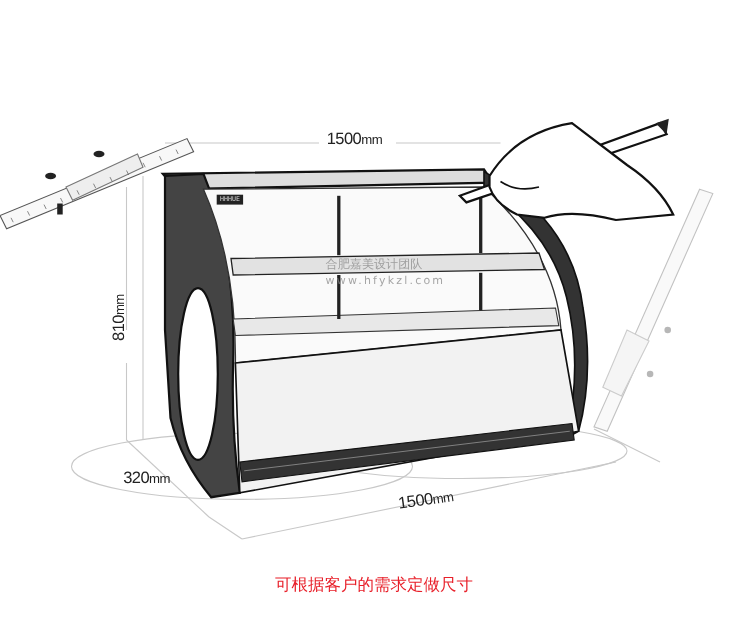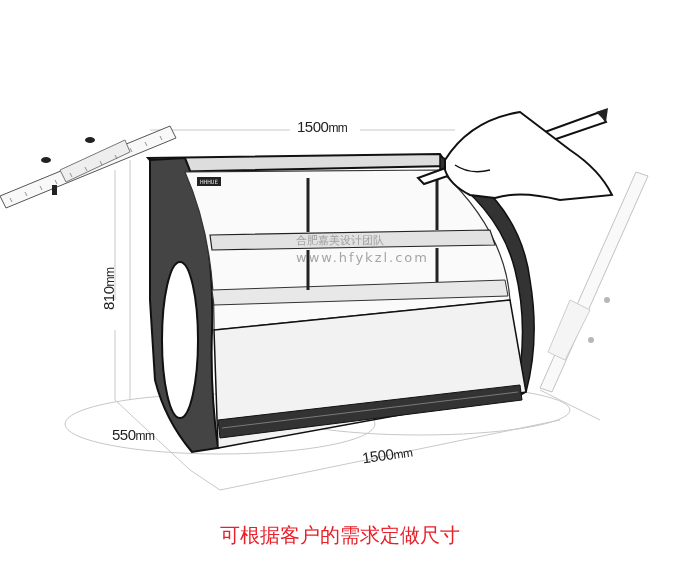--- a/index.html
+++ b/index.html
@@ -5,23 +5,23 @@
   html, body { margin:0; padding:0; background:#ffffff; }
   body { width:680px; height:578px; position:relative; overflow:hidden; font-family:"Liberation Sans", sans-serif; }
   .canvas { position:absolute; left:0; top:0; width:680px; height:578px; }
   .dim { position:absolute; color:#222; font-family:"Liberation Sans", sans-serif; letter-spacing:-0.5px; }
   .dim .num { font-size:15px; }
   .dim .unit { font-size:12px; }
   .dim-top { left:297px; top:118px; }
   .dim-height { left:100px; top:310px; transform:rotate(-90deg); transform-origin:left top; }
   .dim-depth { left:112px; top:426px; }
   .dim-width { left:362px; top:446px; transform:rotate(-8deg); }
-  .caption { position:absolute; left:0; width:680px; top:522px; text-align:center; color:#e8202a; font-size:20px; font-family:"DejaVu Sans", sans-serif; }
+  .caption { position:absolute; left:0; width:680px; top:522px; text-align:center; color:#e8202a; font-size:15px; font-family:"DejaVu Sans", sans-serif; }
   .watermark { position:absolute; left:296px; top:233px; color:#888; opacity:0.75; font-size:11px; font-weight:normal; font-family:"DejaVu Sans", sans-serif; }
-  .watermark .url { display:block; font-size:13px; letter-spacing:2px; margin-top:2px; }
+  .watermark .url { display:block; font-size:10px; letter-spacing:2px; margin-top:2px; }
   .badge { position:absolute; left:197px; top:177px; background:#222; color:#ddd; font-size:6px; padding:1px 3px; font-family:"DejaVu Sans Mono", monospace; }
 </style>
 </head>
 <body>
 
 <svg class="canvas" viewBox="0 0 680 578" xmlns="http://www.w3.org/2000/svg">
 
   <g stroke="#c8c8c8" stroke-width="1" fill="none">
     <line x1="150" y1="130" x2="290" y2="130"></line>
     <line x1="360" y1="130" x2="455" y2="130"></line>
@@ -110,20 +110,20 @@
 
 <div class="dim dim-top">
   <span class="num">1500</span><span class="unit">mm</span>
 </div>
 
 <div class="dim dim-height">
   <span class="num">810</span><span class="unit">mm</span>
 </div>
 
 <div class="dim dim-depth">
-  <span class="num">550</span><span class="unit">mm</span>
+  <span class="num">320</span><span class="unit">mm</span>
 </div>
 
 <div class="dim dim-width">
   <span class="num">1500</span><span class="unit">mm</span>
 </div>
 
 <div class="caption">可根据客户的需求定做尺寸</div>
 
 </body></html>

